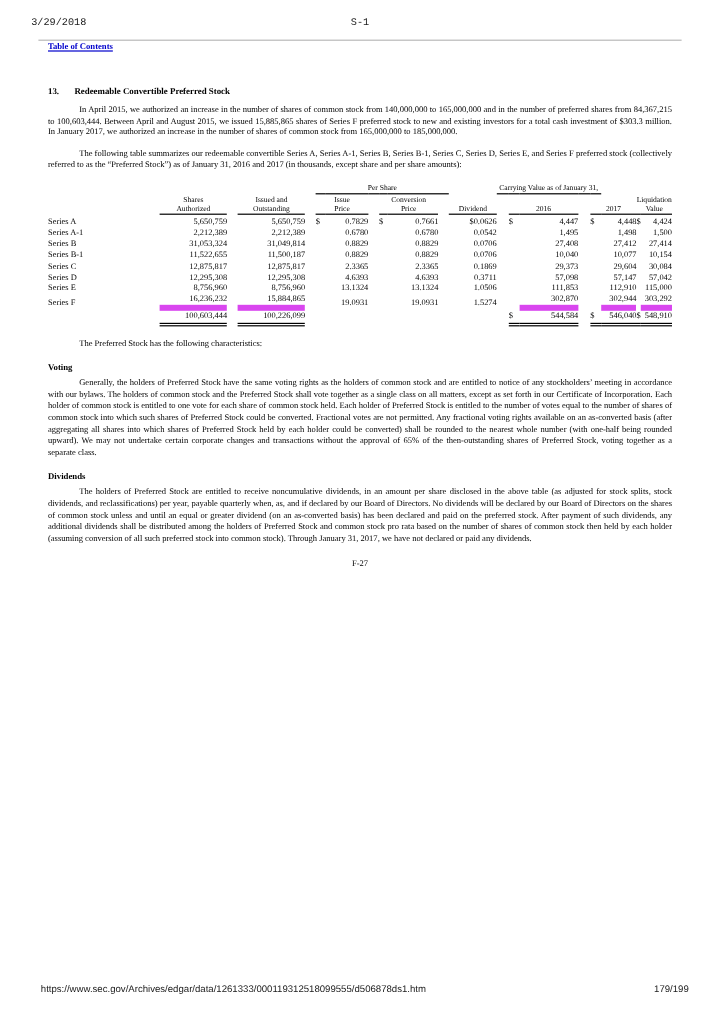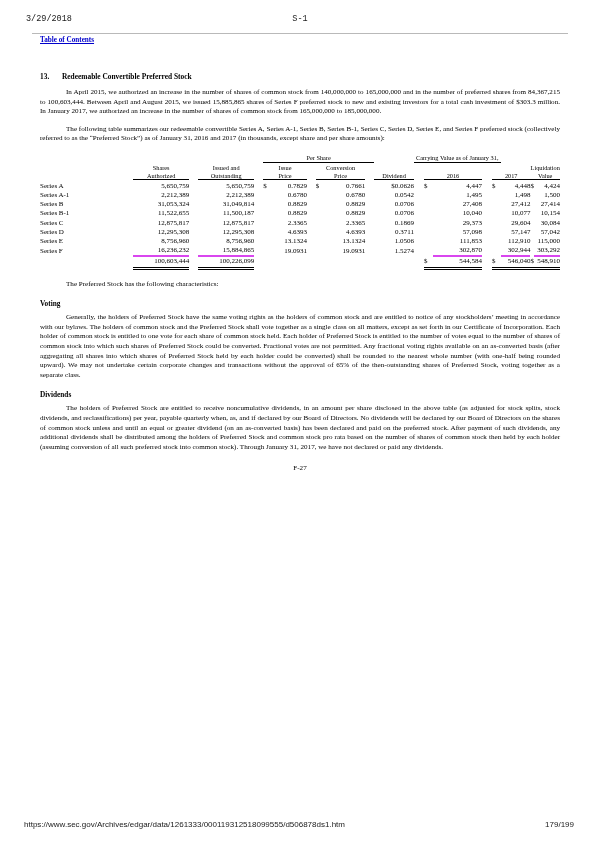--- a/index.html
+++ b/index.html
@@ -125,42 +125,42 @@
     border-bottom: 1px solid #000;
   }
   .ul-sub {
     border-bottom: 1px solid #000;
   }
   .spacer-col { width: 7px; }
   .lbl-col { text-align: left; padding-right: 4px; }
   .num { text-align: right; }
   .cur { text-align: left; width: 8px; padding-left: 2px;}
   .rowgap td { height: 1.5px; font-size: 0; line-height: 0; }
-  .uline-cell { border-bottom: 2px solid #d946ef; }
+  .uline-cell { border-bottom: 5px solid #d946ef; }
 
   .page-folio {
     text-align: center;
     font-size: 7.1px;
     margin-top: 12px;
   }
 
   
   .print-footer {
     position: absolute;
     bottom: 14px;
     left: 0;
     width: 600px;
     height: 14px;
     font-family: "Liberation Sans", sans-serif;
     font-size: 8px;
     color: #1a1a1a;
   }
   .print-footer .pf-url {
     position: absolute;
-    left: 24px;
+    left: 34px;
     top: 0;
     white-space: nowrap;
   }
   .print-footer .pf-page {
     position: absolute;
     right: 26px;
     top: 0;
     white-space: nowrap;
   }
 </style>

